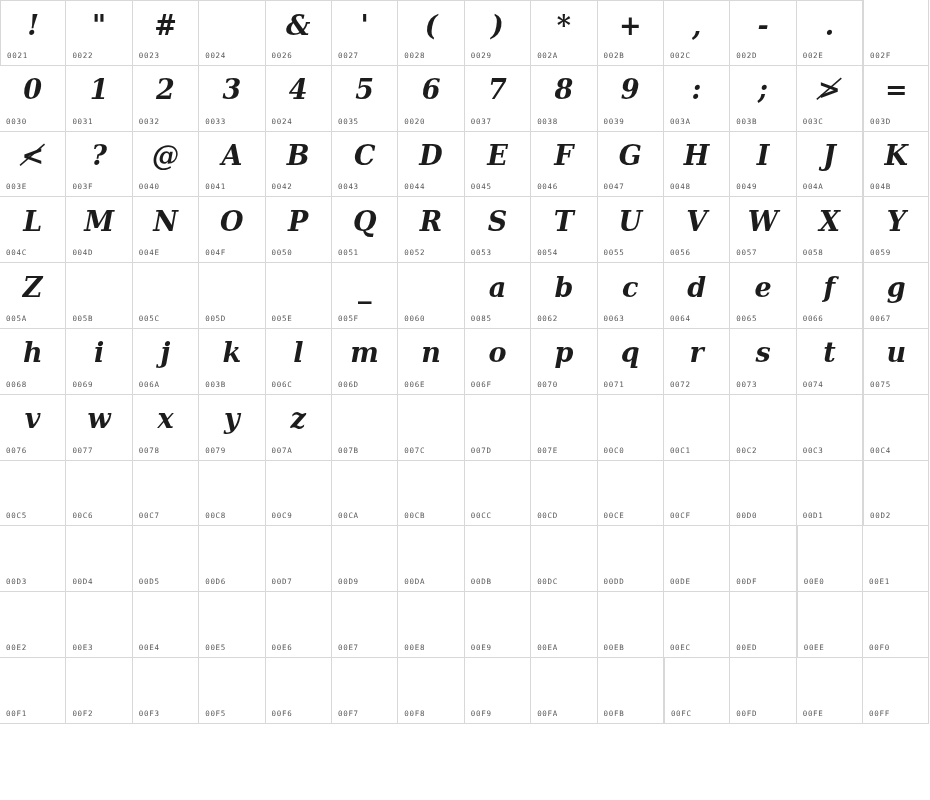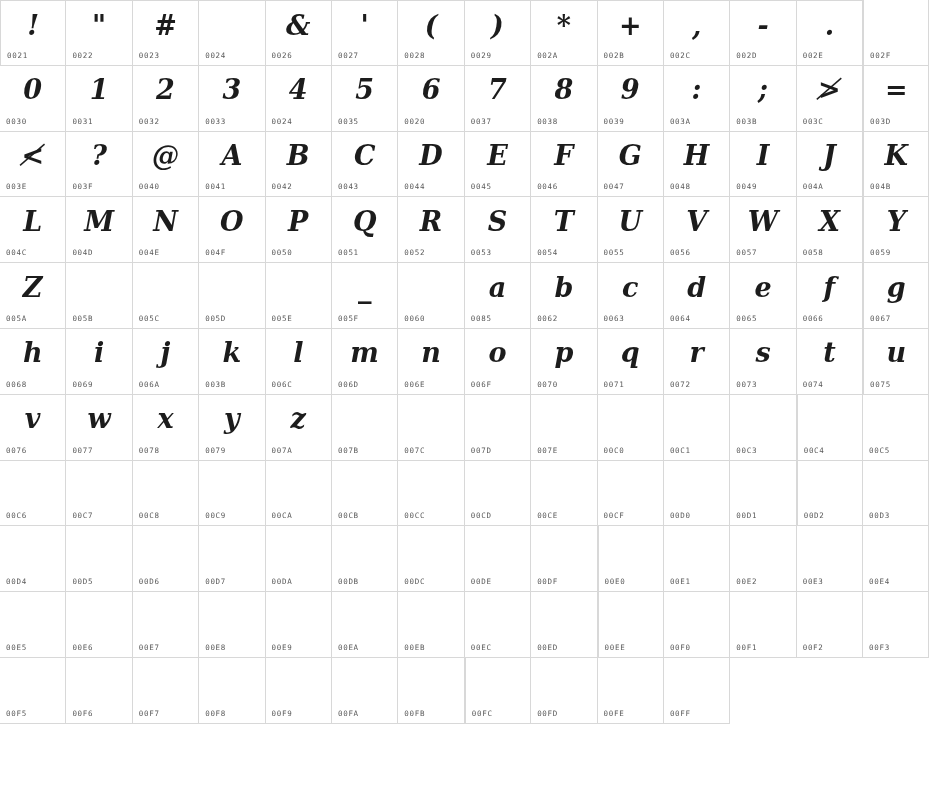--- a/index.html
+++ b/index.html
@@ -438,20 +438,24 @@
     <div class="glyph-cell">
       <div class="glyph-char"></div>
       <div class="glyph-code">00C0</div>
     </div>
     <div class="glyph-cell">
       <div class="glyph-char"></div>
       <div class="glyph-code">00C1</div>
     </div>
     <div class="glyph-cell">
       <div class="glyph-char"></div>
+      <div class="glyph-code">00C2</div>
+    </div>
+    <div class="glyph-cell">
+      <div class="glyph-char"></div>
       <div class="glyph-code">00C3</div>
     </div>
     <div class="glyph-cell first-col">
       <div class="glyph-char"></div>
       <div class="glyph-code">00C4</div>
     </div>
     <div class="glyph-cell">
       <div class="glyph-char"></div>
       <div class="glyph-code">00C5</div>
     </div>
@@ -522,29 +526,37 @@
     <div class="glyph-cell">
       <div class="glyph-char"></div>
       <div class="glyph-code">00D6</div>
     </div>
     <div class="glyph-cell">
       <div class="glyph-char"></div>
       <div class="glyph-code">00D7</div>
     </div>
     <div class="glyph-cell">
       <div class="glyph-char"></div>
+      <div class="glyph-code">00D9</div>
+    </div>
+    <div class="glyph-cell">
+      <div class="glyph-char"></div>
       <div class="glyph-code">00DA</div>
     </div>
     <div class="glyph-cell">
       <div class="glyph-char"></div>
       <div class="glyph-code">00DB</div>
     </div>
     <div class="glyph-cell">
       <div class="glyph-char"></div>
       <div class="glyph-code">00DC</div>
+    </div>
+    <div class="glyph-cell">
+      <div class="glyph-char"></div>
+      <div class="glyph-code">00DD</div>
     </div>
     <div class="glyph-cell">
       <div class="glyph-char"></div>
       <div class="glyph-code">00DE</div>
     </div>
     <div class="glyph-cell">
       <div class="glyph-char"></div>
       <div class="glyph-code">00DF</div>
     </div>
     <div class="glyph-cell first-col">

